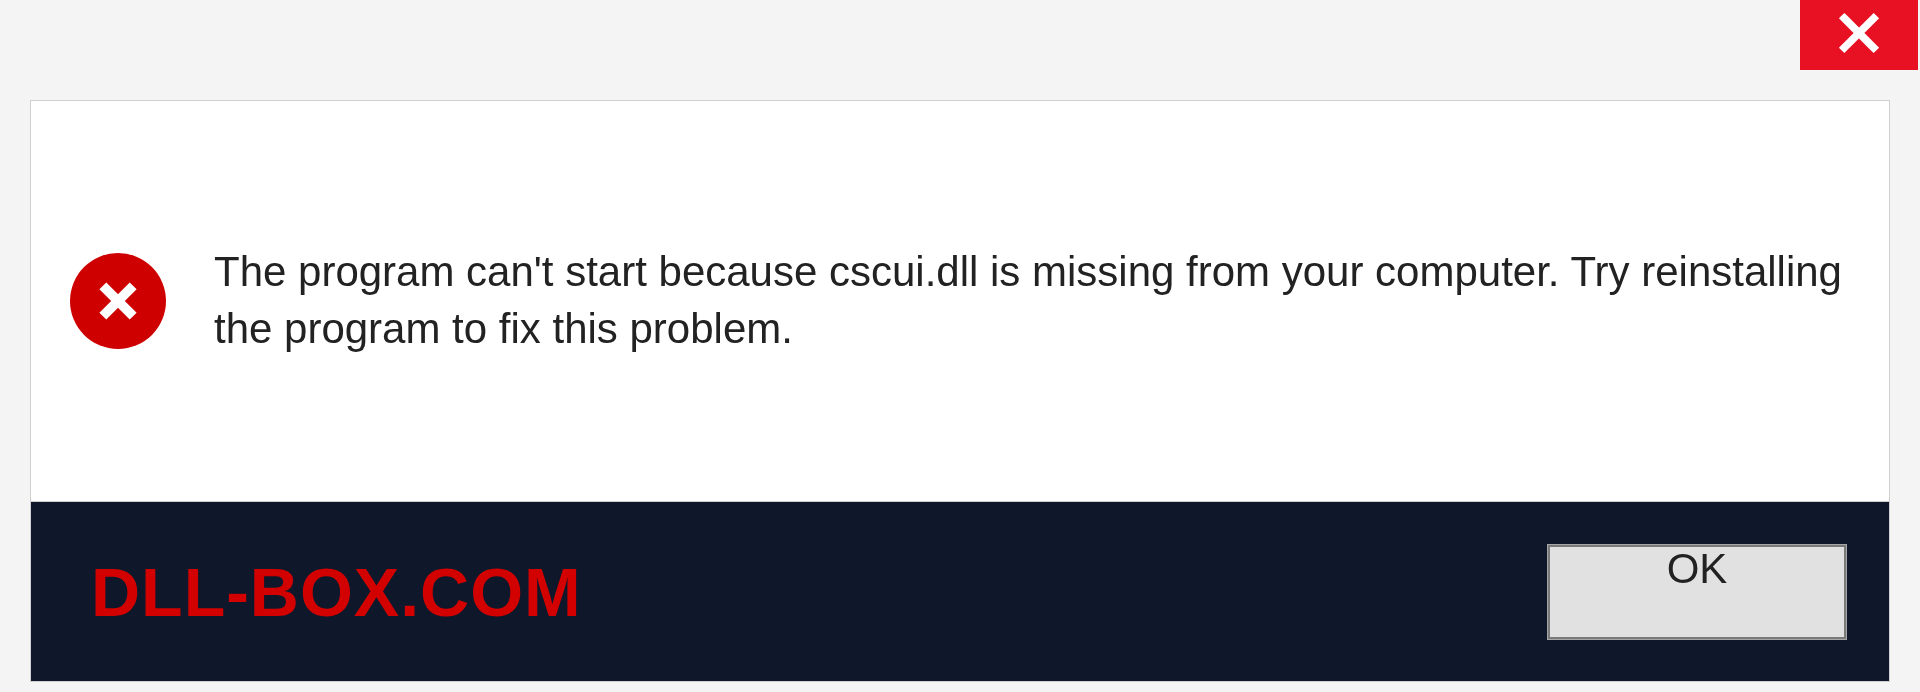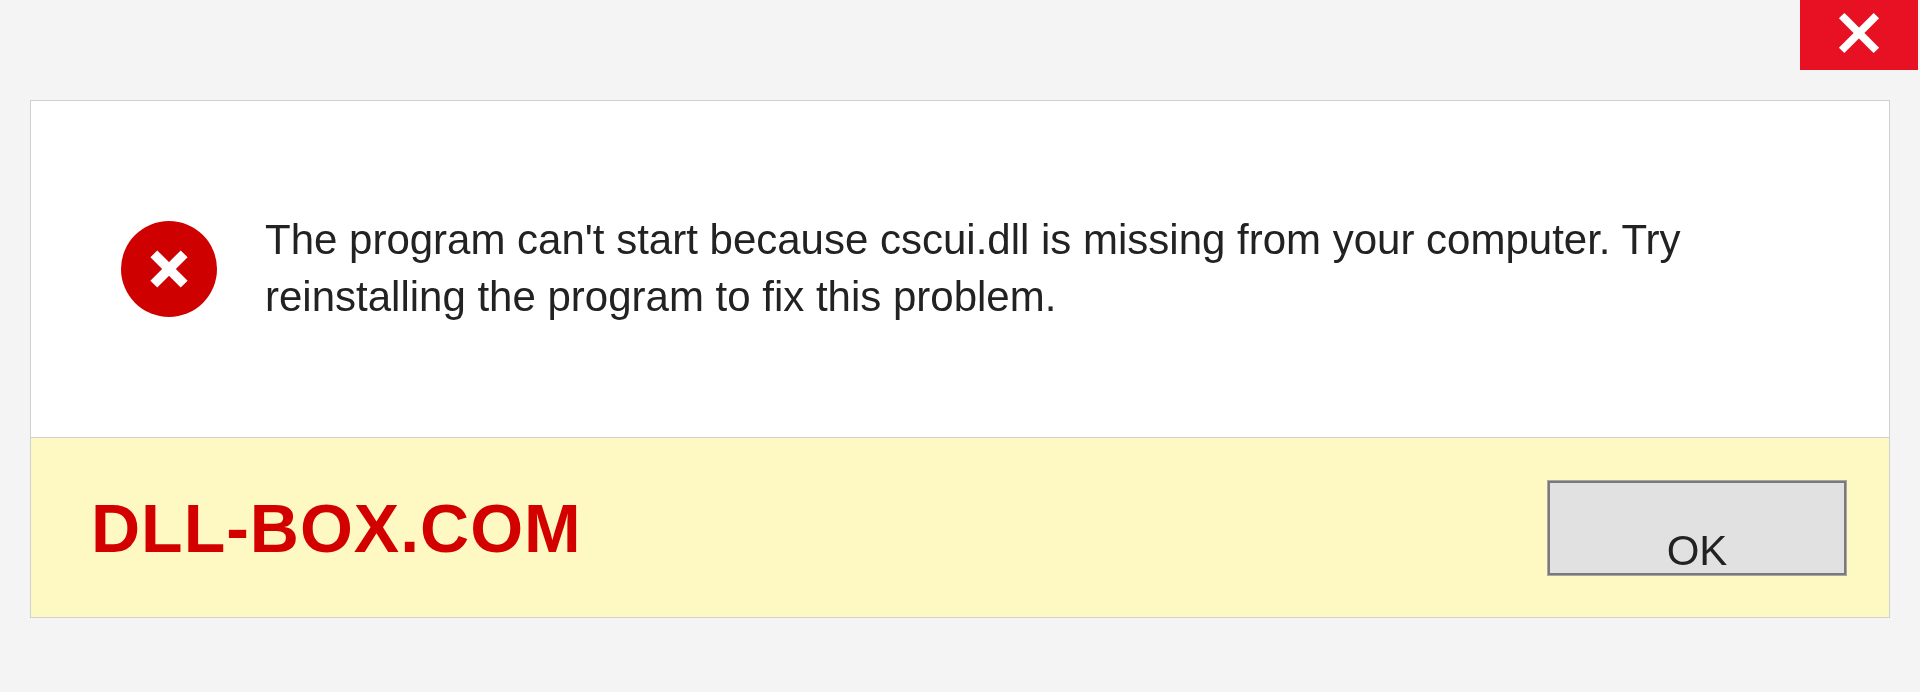--- a/index.html
+++ b/index.html
@@ -35,24 +35,24 @@
       display: flex;
       align-items: center;
       justify-content: center;
       cursor: pointer;
     }
     .close-btn svg { width: 44px; height: 44px; }
     .content-panel {
       margin: 0 30px;
       border: 1px solid #d0d0d0;
       background: #ffffff;
-      height: 338px;
+      height: 402px;
       display: flex;
       align-items: center;
-      padding-left: 90px;
+      padding-left: 39px;
       gap: 48px;
     }
     .error-icon {
       width: 96px;
       height: 96px;
       background: #cf0000;
       border-radius: 50%;
       display: flex;
       align-items: center;
       justify-content: center;
@@ -62,21 +62,21 @@
     .message {
       font-size: 42px;
       color: #222;
       line-height: 1.35;
       font-weight: 400;
     }
     .footer-panel {
       margin: 0 30px;
       border: 1px solid #d0d0d0;
       border-top: none;
-      background: #fef9c3;
+      background: #0f172a;
       height: 180px;
       display: flex;
       align-items: center;
       justify-content: space-between;
       padding: 0 42px 0 60px;
     }
     .brand {
       font-size: 68px;
       font-weight: 800;
       color: #d30000;
@@ -86,21 +86,21 @@
     .ok-btn {
       width: 300px;
       height: 96px;
       background: #e1e1e1;
       border: 1px solid #a6a6a6;
       outline: 2px solid #7a7a7a;
       outline-offset: -3px;
       font-size: 42px;
       color: #222;
       display: flex;
-      align-items: flex-end;
+      align-items: flex-start;
       justify-content: center;
       cursor: pointer;
       font-family: "Segoe UI", Arial, sans-serif;
     }
   </style>
 </head>
 <body>
 
 <div class="titlebar">
   <div class="close-btn">

